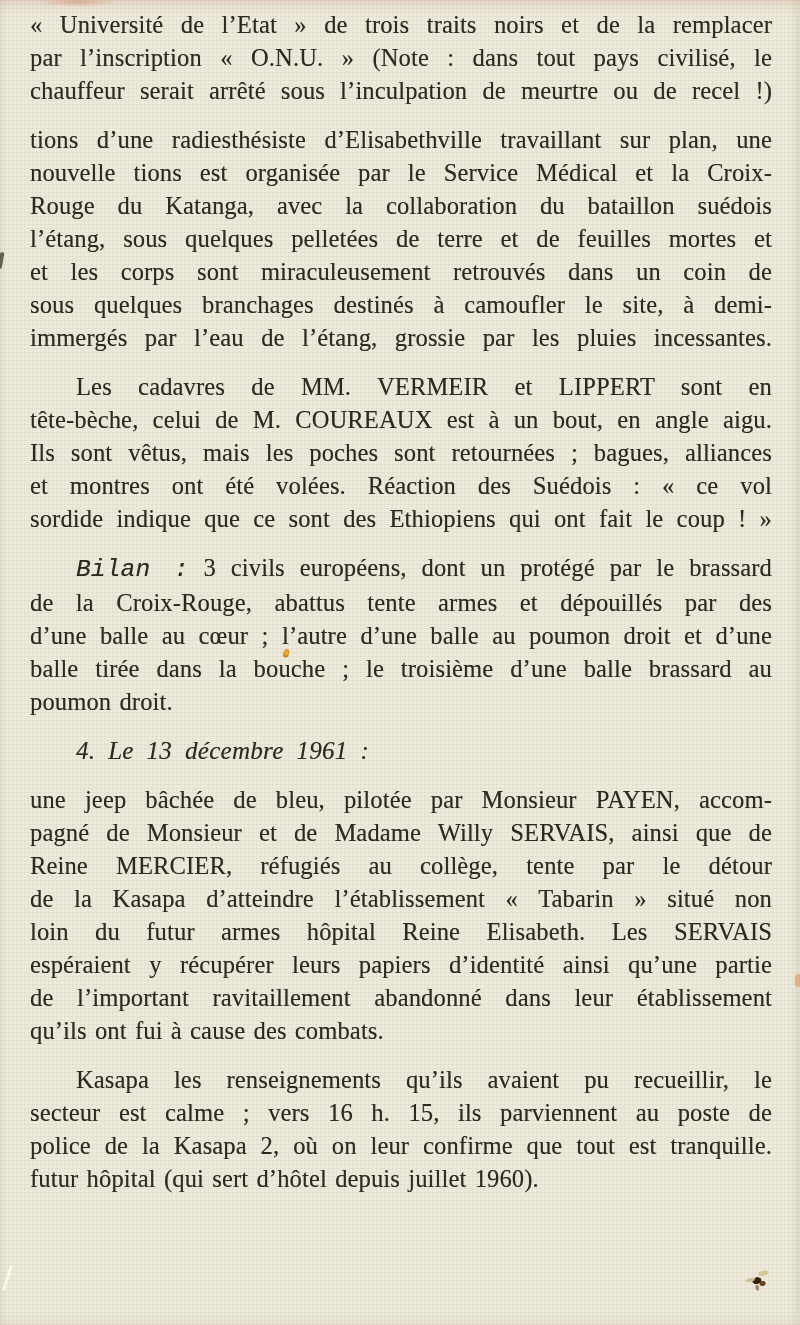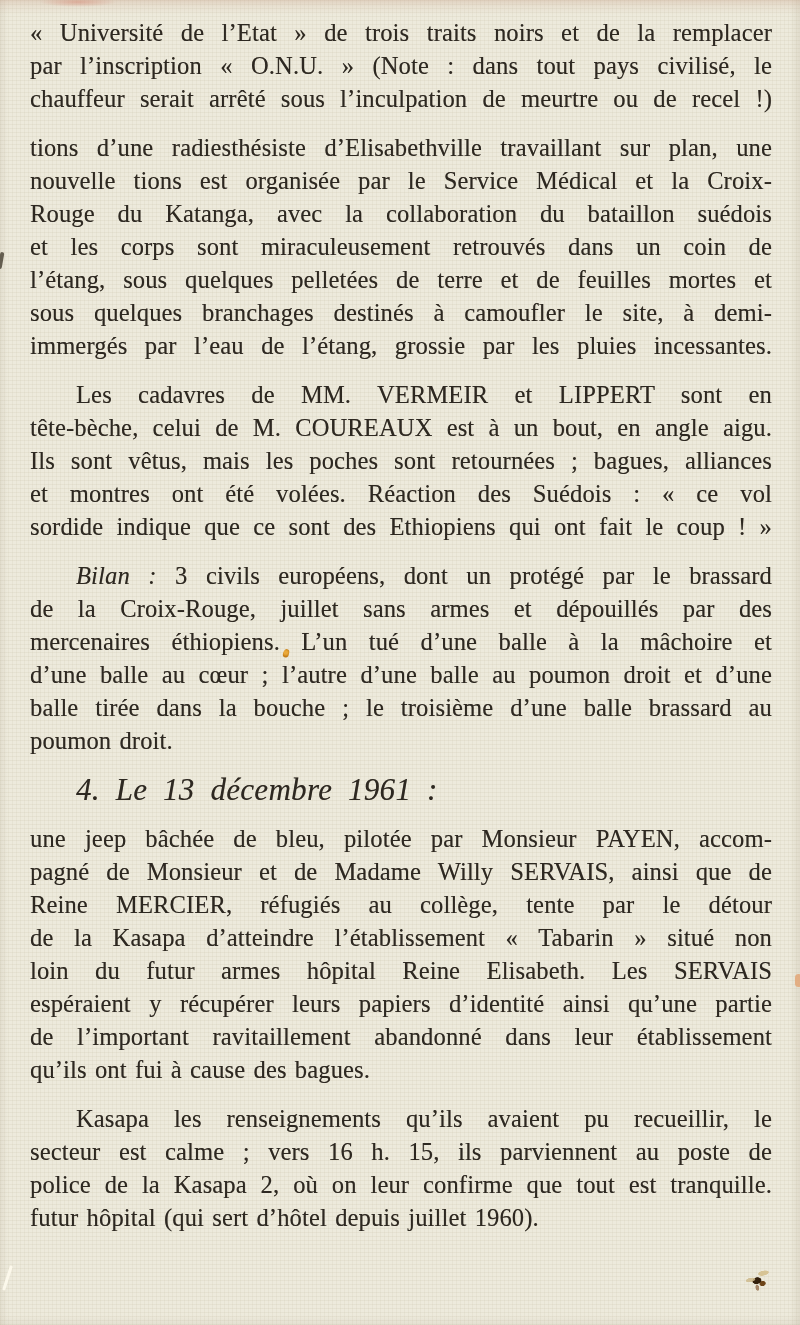--- a/index.html
+++ b/index.html
@@ -14,44 +14,44 @@
       linear-gradient(270deg, rgba(176,166,144,0.22) 0px, rgba(176,166,144,0) 10px),
       linear-gradient(90deg, rgba(176,166,144,0.18) 0px, rgba(176,166,144,0) 8px),
       linear-gradient(0deg, rgba(176,166,144,0.15) 0px, rgba(176,166,144,0) 10px),
       repeating-linear-gradient(0deg, rgba(203,196,172,0.22) 0 1px, rgba(0,0,0,0) 1px 4px),
       repeating-linear-gradient(90deg, rgba(203,196,172,0.18) 0 1px, rgba(0,0,0,0) 1px 4px);
     font-family:"Liberation Serif","DejaVu Serif",serif;
     color:#2d2821;
   }
   .text-block{
     position:absolute;left:30px;right:28px;top:0;
-    padding-top:16px;
+    padding-top:8px;
   }
   .para{
     margin:0 0 16px 0;
     font-size:24.5px;
     line-height:33px;
     letter-spacing:0.15px;
     word-spacing:0.08em;
     text-shadow:0.2px 0.3px 0.4px rgba(48,38,26,0.45);
   }
   .line{display:block;}
   .j{text-align:justify;text-align-last:justify;}
   .l{text-align:center;text-align-last:left;}
   .ind{text-indent:46px;}
   .heading{
     margin:14px 0 16px 0;
     font-style:italic;
-    font-size:31px;
+    font-size:25px;
     line-height:33px;
     letter-spacing:0.3px;
     word-spacing:0.25em;
     text-shadow:0.2px 0.3px 0.4px rgba(48,38,26,0.45);
   }
-  .lead-italic{font-style:italic;}
+  .lead-italic{font-style:italic;font-family:Liberation Mono, monospace;}
   
   .speck-orange{
     position:absolute;left:283px;top:649px;width:6px;height:9px;
     background:radial-gradient(circle at 45% 40%, #eaa93a 25%, #c27a14 65%, rgba(194,122,20,0) 90%);
     border-radius:60% 40% 55% 45%;
     transform:rotate(10deg);
   }
   .insect{
     position:absolute;left:743px;top:1266px;width:34px;height:30px;
     background:
@@ -87,56 +87,55 @@
     <p class="para">
       <span class="line j">« Université de l’Etat » de trois traits noirs et de la remplacer</span>
       <span class="line j">par l’inscription « O.N.U. » (Note : dans tout pays civilisé, le</span>
       <span class="line j">chauffeur serait arrêté sous l’inculpation de meurtre ou de recel !)</span>
     </p>
 
     <p class="para">
       <span class="line j">tions d’une radiesthésiste d’Elisabethville travaillant sur plan, une</span>
       <span class="line j">nouvelle tions est organisée par le Service Médical et la Croix-</span>
       <span class="line j">Rouge du Katanga, avec la collaboration du bataillon suédois</span>
+      <span class="line j">l’étang, sous quelques pelletées de terre et de feuilles mortes et</span>
       <span class="line j">et les corps sont miraculeusement retrouvés dans un coin de</span>
-      <span class="line j">l’étang, sous quelques pelletées de terre et de feuilles mortes et</span>
       <span class="line j">sous quelques branchages destinés à camoufler le site, à demi-</span>
       <span class="line j">immergés par l’eau de l’étang, grossie par les pluies incessantes.</span>
     </p>
 
     <p class="para">
       <span class="line j ind">Les cadavres de MM. VERMEIR et LIPPERT sont en</span>
       <span class="line j">tête-bèche, celui de M. COUREAUX est à un bout, en angle aigu.</span>
       <span class="line j">Ils sont vêtus, mais les poches sont retournées ; bagues, alliances</span>
       <span class="line j">et montres ont été volées. Réaction des Suédois : « ce vol</span>
       <span class="line j">sordide indique que ce sont des Ethiopiens qui ont fait le coup ! »</span>
     </p>
 
     <p class="para">
       <span class="line j ind"><i class="lead-italic">Bilan :</i> <span>3 civils européens, dont un protégé par le brassard</span></span>
-      <span class="line j">de la Croix-Rouge, juillet sans armes et dépouillés par des</span>
-      <span class="line j">mercenaires éthiopiens. L’un tué d’une balle à la mâchoire et</span>
+      <span class="line j">de la Croix-Rouge, abattus tente armes et dépouillés par des</span>
       <span class="line j">d’une balle au cœur ; l’autre d’une balle au poumon droit et d’une</span>
       <span class="line j">balle tirée dans la bouche ; le troisième d’une balle brassard au</span>
       <span class="line l">poumon droit.</span>
     </p>
 
     <p class="heading">
       <span class="line l ind">4. Le 13 décembre 1961 :</span>
     </p>
 
     <p class="para">
       <span class="line j">une jeep bâchée de bleu, pilotée par Monsieur PAYEN, accom-</span>
       <span class="line j">pagné de Monsieur et de Madame Willy SERVAIS, ainsi que de</span>
       <span class="line j">Reine MERCIER, réfugiés au collège, tente par le détour</span>
       <span class="line j">de la Kasapa d’atteindre l’établissement « Tabarin » situé non</span>
       <span class="line j">loin du futur armes hôpital Reine Elisabeth. Les SERVAIS</span>
       <span class="line j">espéraient y récupérer leurs papiers d’identité ainsi qu’une partie</span>
       <span class="line j">de l’important ravitaillement abandonné dans leur établissement</span>
-      <span class="line l">qu’ils ont fui à cause des bagues.</span>
+      <span class="line l">qu’ils ont fui à cause des combats.</span>
     </p>
 
     <p class="para">
       <span class="line j ind">Kasapa les renseignements qu’ils avaient pu recueillir, le</span>
       <span class="line j">secteur est calme ; vers 16 h. 15, ils parviennent au poste de</span>
       <span class="line j">police de la Kasapa 2, où on leur confirme que tout est tranquille.</span>
       <span class="line l">futur hôpital (qui sert d’hôtel depuis juillet 1960).</span>
     </p>
 
   </div>

